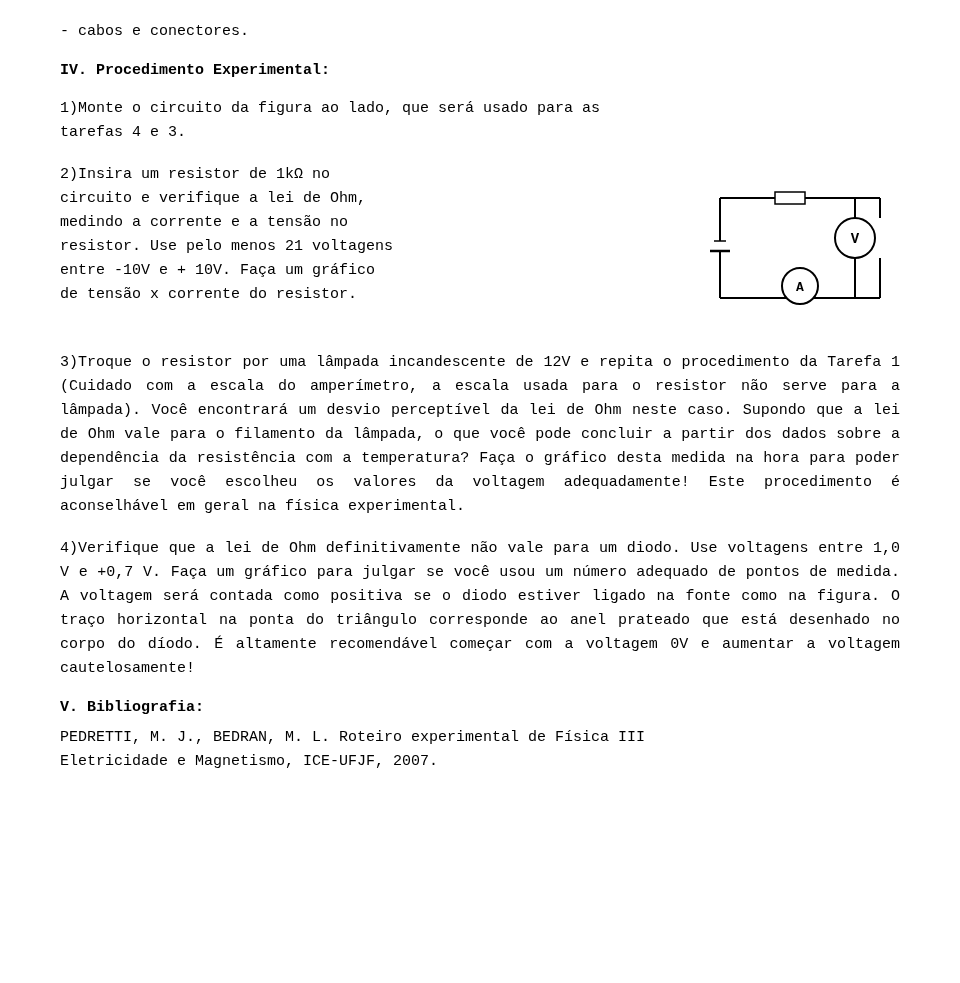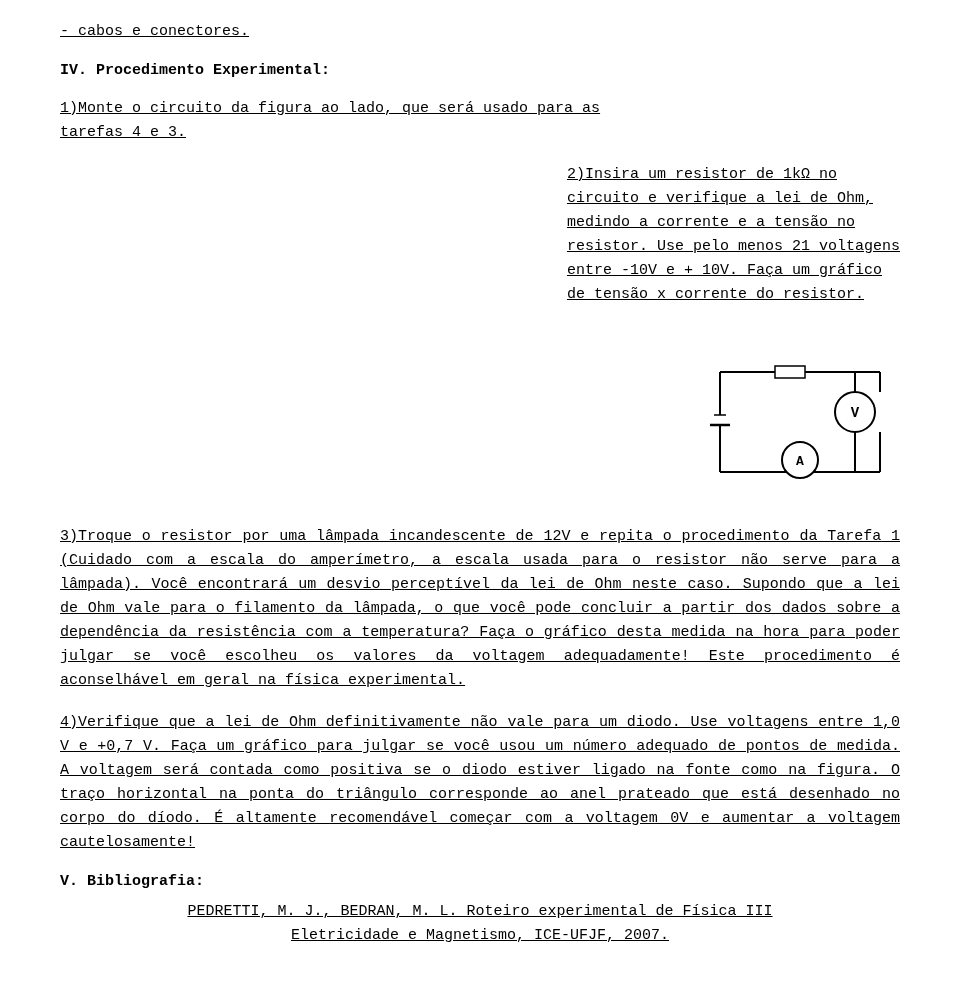--- a/index.html
+++ b/index.html
@@ -25,27 +25,26 @@
     .section-heading {
       font-weight: bold;
       font-size: 15px;
       margin-bottom: 10px;
     }
 
     .text-block {
       line-height: 1.6;
       text-align: justify;
       margin-bottom: 10px;
-      text-decoration: underline;
     }
 
     .main-layout {
       display: flex;
-      flex-direction: column;
-      align-items: flex-end;
+      flex-direction: row;
+      align-items: flex-start;
       gap: 20px;
       margin-bottom: 10px;
     }
 
     .text-column {
       flex: 1;
     }
 
     .circuit-diagram {
       width: 200px;
@@ -148,19 +147,19 @@
   </div>
 
   <div class="text-block section-spacing">
     <span>4)Verifique que a lei de Ohm definitivamente não vale para um diodo. Use voltagens entre   1,0 V e +0,7 V. Faça um gráfico para julgar se você usou um número adequado de pontos de medida. A voltagem será contada como positiva se o diodo estiver ligado na fonte como na figura. O traço horizontal na ponta do triângulo corresponde ao anel prateado que está desenhado no corpo do díodo. É altamente recomendável começar com a voltagem 0V e aumentar a voltagem cautelosamente!</span>
   </div>
 
   <div class="bibliography-section">
     <div class="section-heading">
       <span>V. Bibliografia:</span>
     </div>
-    <div class="text-block" style="text-align: center; margin-top: 10px;">
+    <div class="text-block" style="text-align: left; margin-top: 10px;">
       <span>PEDRETTI, M. J., BEDRAN, M. L. Roteiro experimental de Física III</span><br>
       <span>Eletricidade e Magnetismo, ICE-UFJF, 2007.</span>
     </div>
   </div>
 
 </div>
 
 </body></html>

